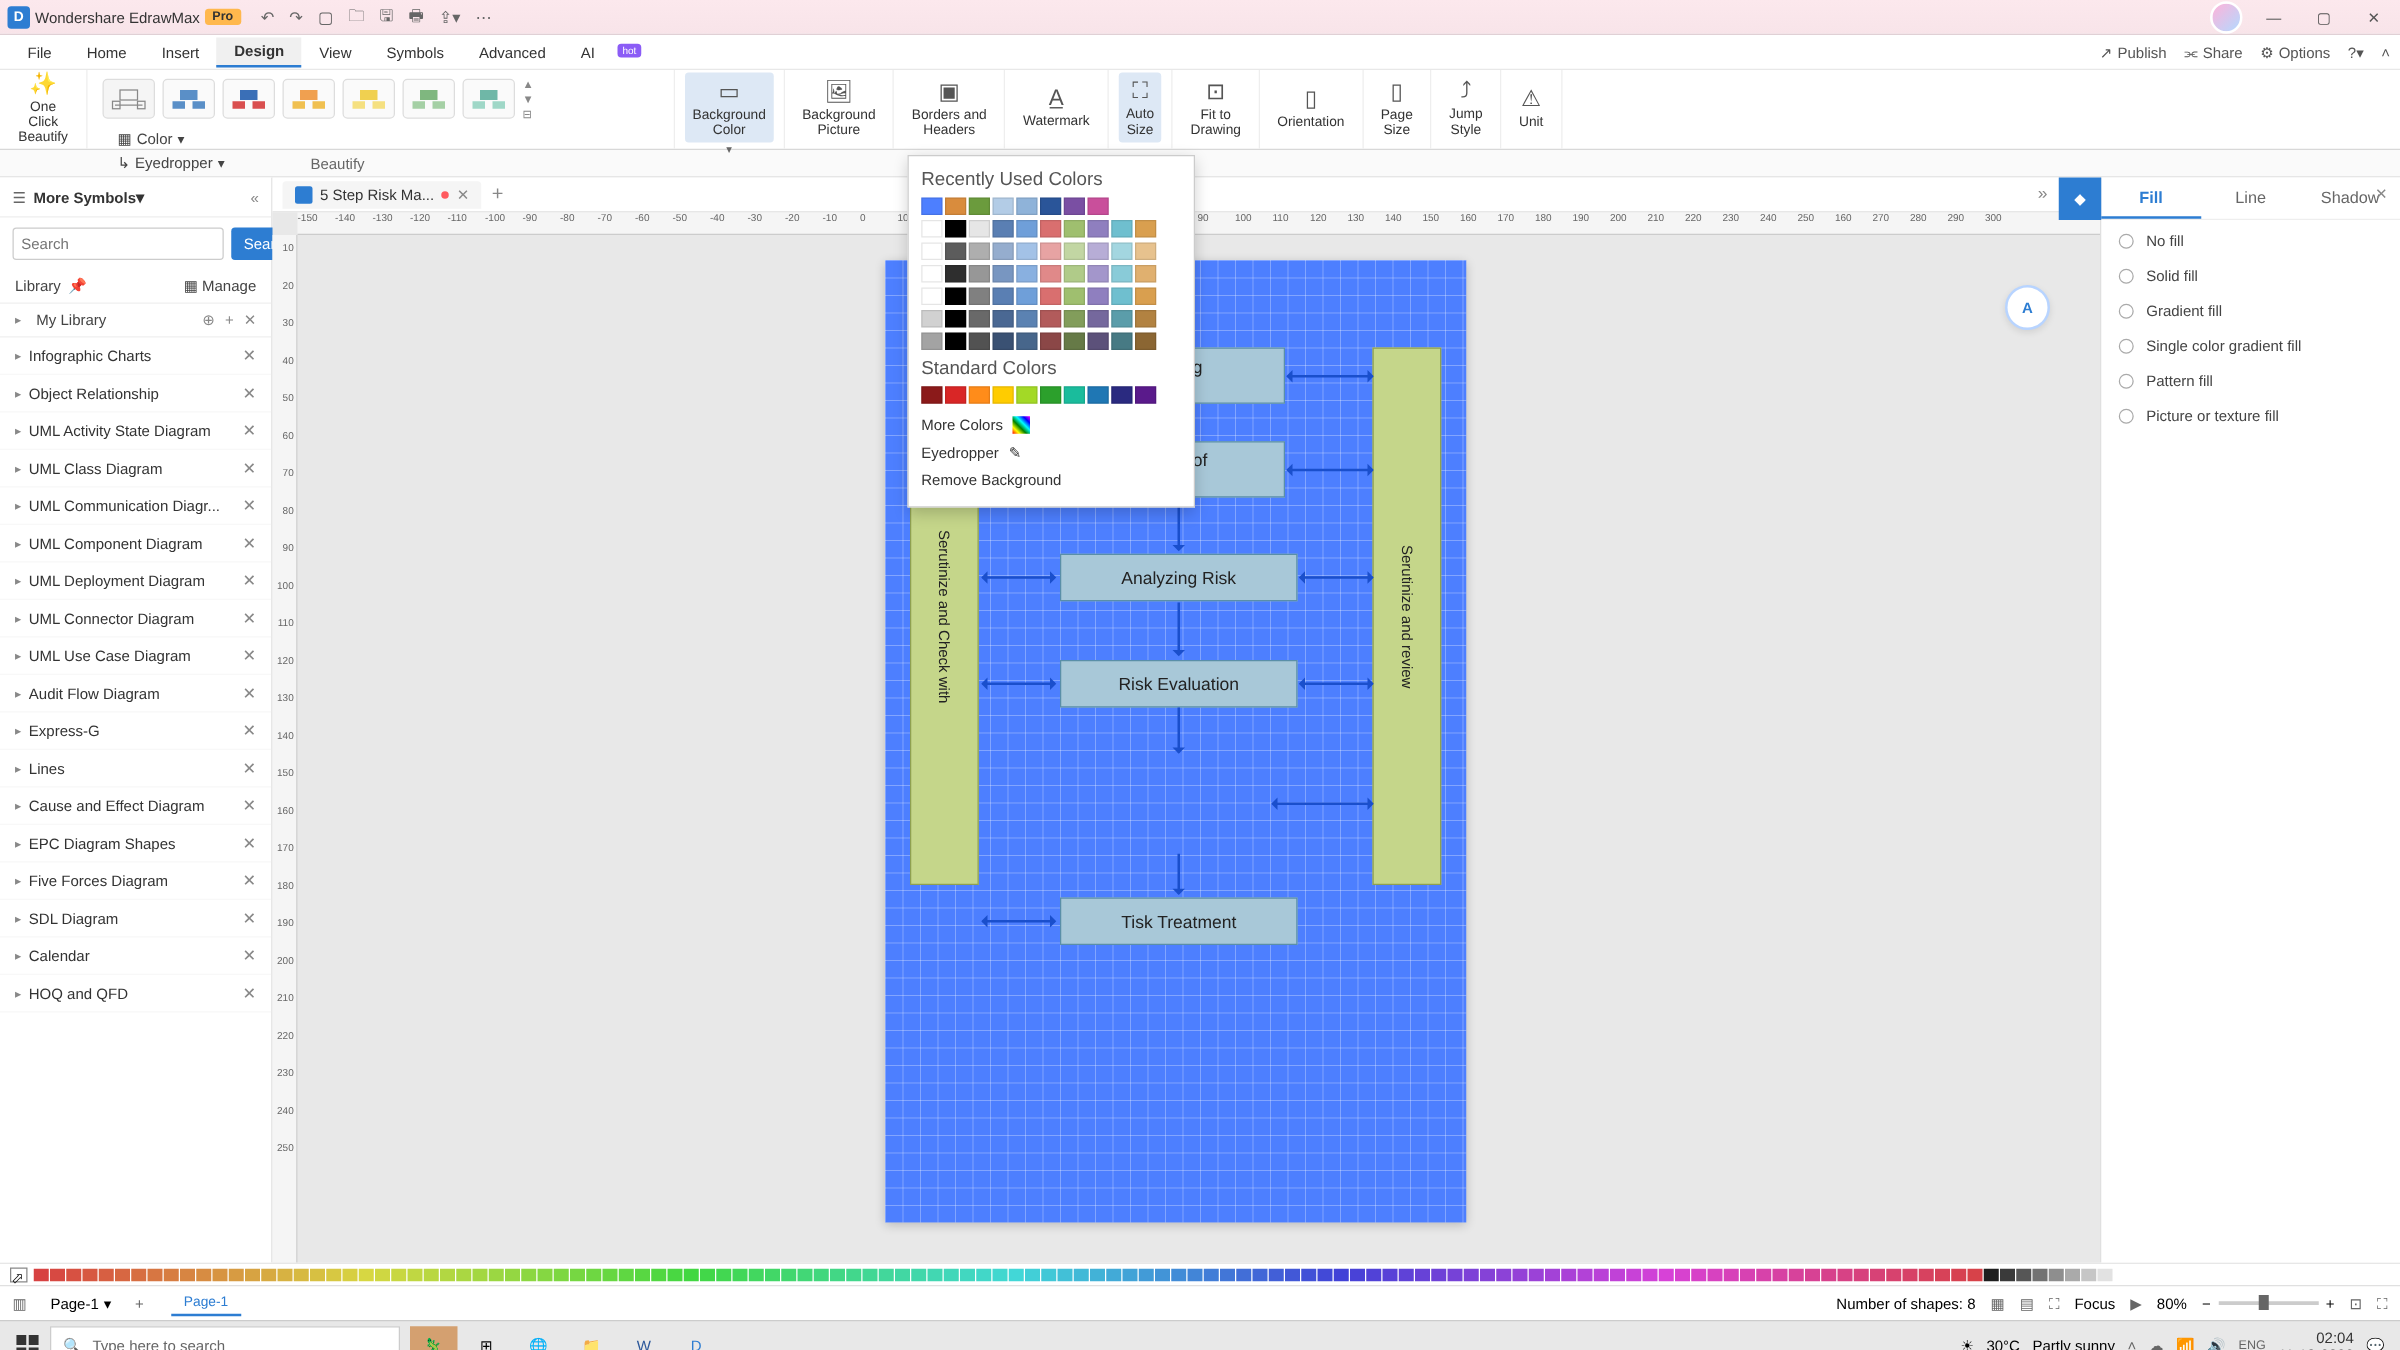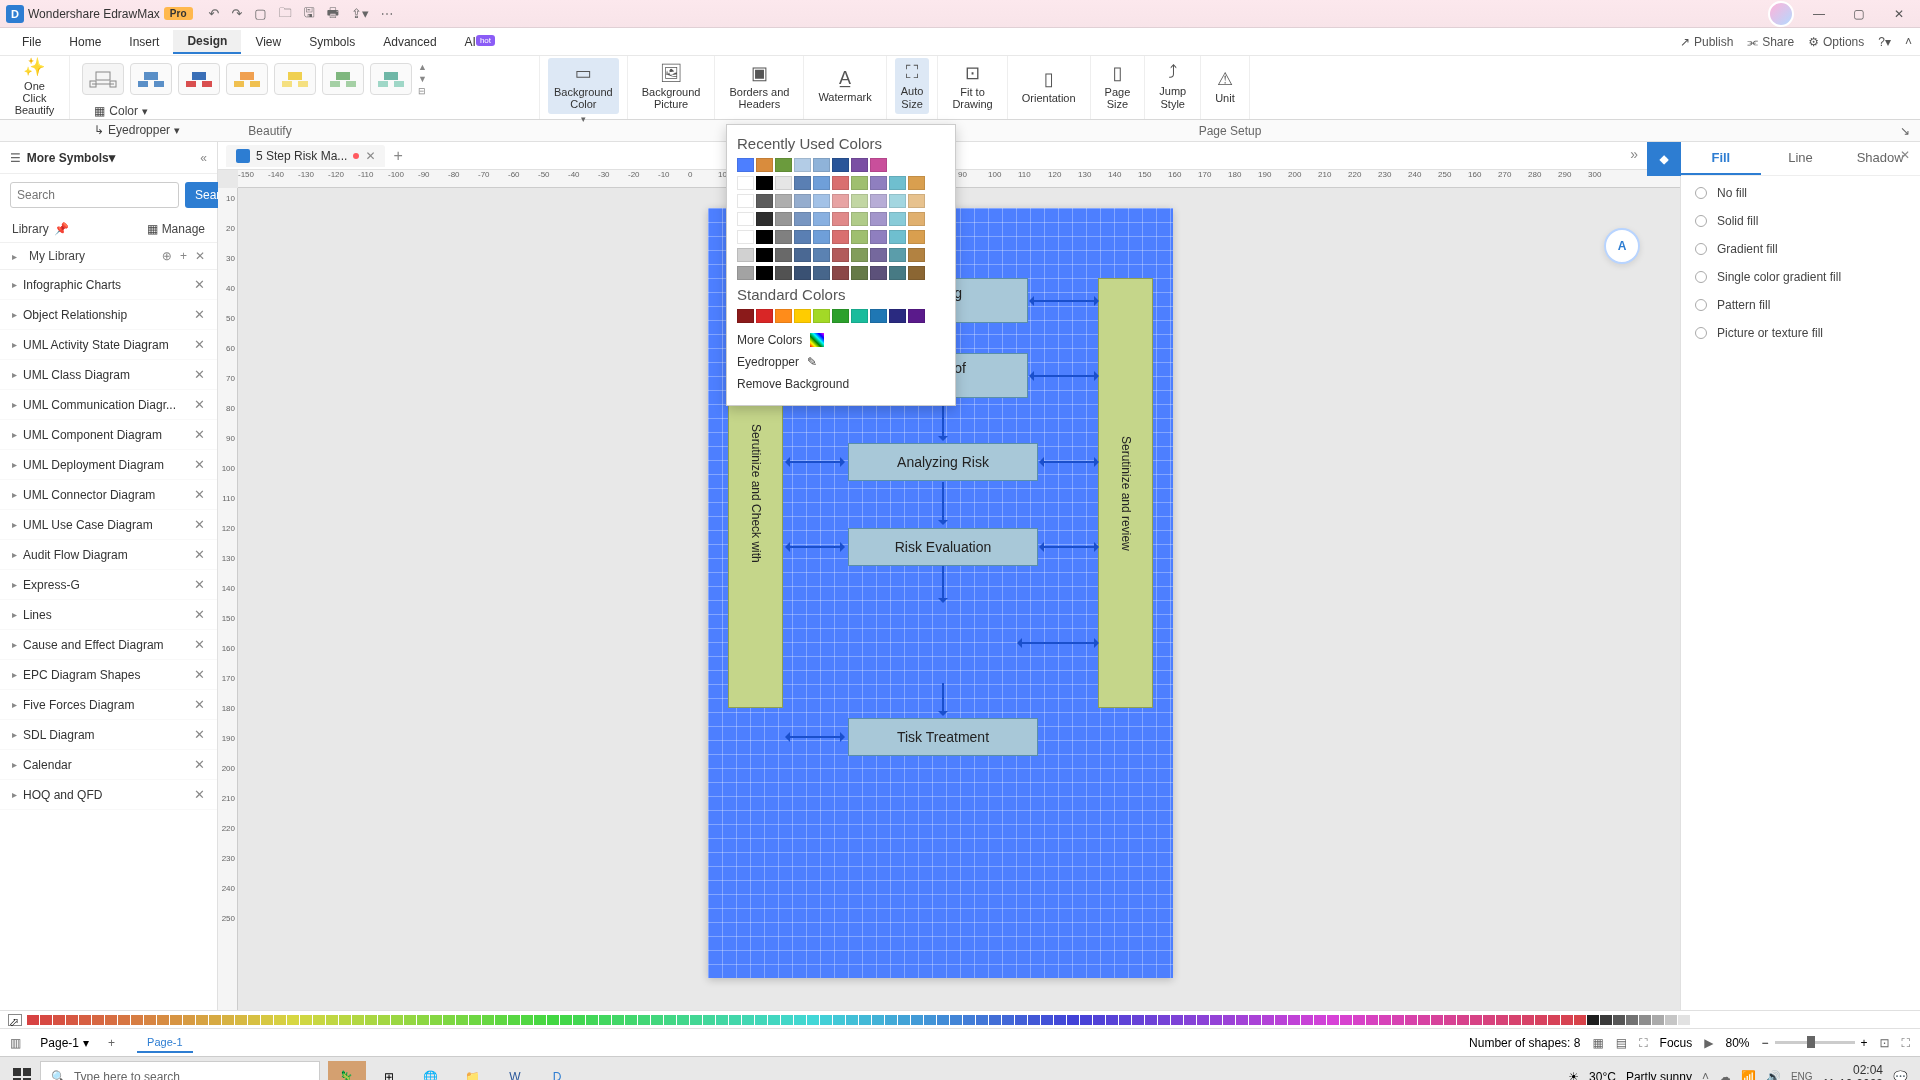--- a/index.html
+++ b/index.html
@@ -10,21 +10,21 @@
 .title-text{font-size:12px;color:#333}
 .pro-badge{background:#ffb84d;color:#333;padding:1px 6px;border-radius:3px;font-size:10px;font-weight:bold}
 .titlebar-actions{display:flex;gap:12px;margin-left:12px;align-items:center}
 .qa-icon{color:#666;font-size:13px;cursor:pointer}
 .titlebar-right{margin-left:auto;display:flex;align-items:center;gap:10px}
 .avatar{width:26px;height:26px;border-radius:50%;background:linear-gradient(135deg,#ffb3d9,#b3d9ff);border:2px solid #fff}
 .win-btn{width:30px;height:20px;display:flex;align-items:center;justify-content:center;color:#555;cursor:pointer}
 .menubar{height:28px;background:#fff;display:flex;align-items:center;padding:0 8px;border-bottom:1px solid #e8e8e8}
 .menu-item{padding:4px 14px;color:#333;cursor:pointer;position:relative}
 .menu-item.active{background:#f0f0f0;font-weight:600;border-bottom:2px solid #2d7dd2}
-.ai-badge{background:#8b5cf6;color:#fff;font-size:8px;padding:1px 4px;border-radius:3px;margin-left:0;position:relative;top:-3px}
+.ai-badge{background:#8b5cf6;color:#fff;font-size:8px;padding:1px 4px;border-radius:3px;margin-left:18px;position:relative;top:-3px}
 .menubar-right{margin-left:auto;display:flex;gap:14px;align-items:center}
 .menubar-link{display:flex;align-items:center;gap:4px;color:#555;cursor:pointer}
 .ribbon{height:64px;background:#fff;display:flex;align-items:center;border-bottom:1px solid #d8d8d8}
 .ribbon-group{display:flex;flex-direction:column;align-items:center;padding:2px 8px;border-right:1px solid #eee;height:100%}
 .ribbon-big-btn{display:flex;flex-direction:column;align-items:center;justify-content:center;gap:2px;padding:4px 6px;cursor:pointer;border-radius:3px;height:56px}
 .ribbon-big-btn.active{background:#dde8f5}
 .ribbon-icon{font-size:18px;color:#555}
 .ribbon-label{font-size:11px;color:#333;text-align:center;line-height:1.1}
 .shapes-row{display:flex;gap:6px;align-items:center;flex-wrap:wrap;padding:4px}
 .shape-btn{width:42px;height:32px;border:1px solid #ddd;border-radius:4px;display:flex;align-items:center;justify-content:center;cursor:pointer;background:#fafafa}
@@ -291,21 +291,20 @@
   <div class="ribbon-group">
     <div class="ribbon-big-btn">
       <span class="ribbon-icon">⚠</span>
       <span class="ribbon-label">Unit</span>
     </div>
   </div>
 </div>
 
 <div class="ribbon-status">
   <div class="status-left">Beautify</div>
-  <div class="status-right"><span>Page Setup</span><span style="position:absolute;right:10px">↘</span></div>
 </div>
 
 <div class="main">
 
   <div class="sidebar">
     <div class="sidebar-header">
       <span style="color:#666">☰</span>
       <span class="sidebar-title"><span>More Symbols</span>▾</span>
       <span class="collapse-btn">«</span>
     </div>

